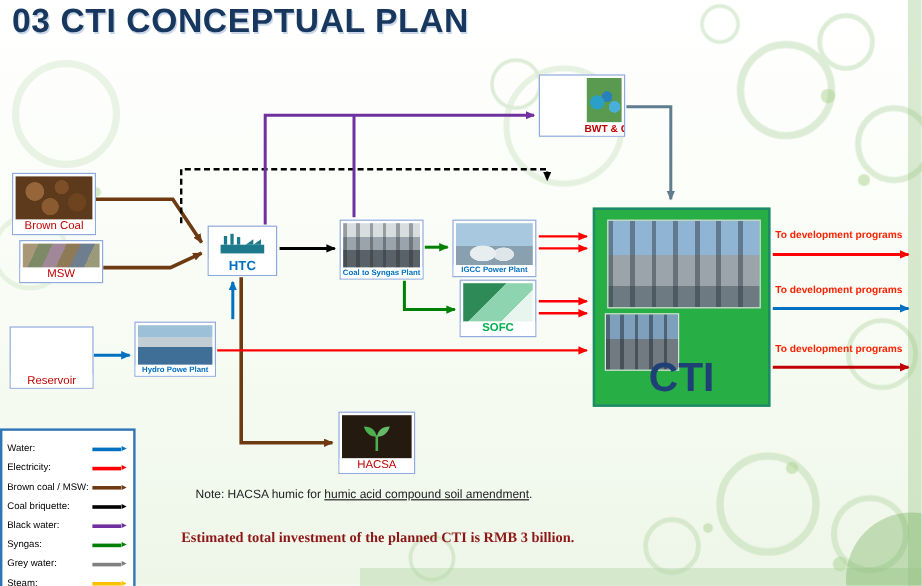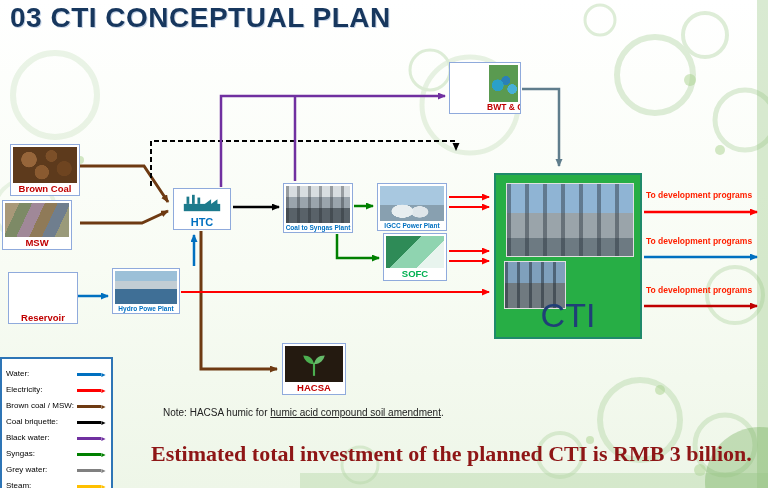--- a/index.html
+++ b/index.html
@@ -11,28 +11,28 @@
   .arrows{z-index:1;}
 
   .title{position:absolute;left:10px;top:2px;font-size:28px;font-weight:bold;
     color:#17375e;letter-spacing:.5px;z-index:3;text-shadow:1px 1px 0 #c9d6e8;}
 
   
   .node{position:absolute;background:#fff;border:1px solid #8faadc;box-sizing:border-box;
     display:flex;flex-direction:column;z-index:2;}
   .node .img{flex:1;margin:2px 2px 0 2px;}
   .node .lbl{text-align:center;line-height:1.1;padding:1px 0;background:#fff;white-space:nowrap;overflow:hidden;}
-  .lbl-red{font-weight:bold;font-size:9.5px;color:#c00000;}
+  .lbl-red{font-weight:normal;font-size:9.5px;color:#c00000;}
   .lbl-blue-sm{font-weight:bold;font-size:6.5px;color:#0070c0;}
   .lbl-blue-lg{font-weight:bold;font-size:11px;color:#0070c0;}
   .lbl-green{font-weight:bold;font-size:9.5px;color:#00b050;}
   .lbl-red-sm{font-weight:bold;font-size:8.5px;color:#c00000;}
 
   .n-brown-coal{left:10px;top:144px;width:70px;height:52px;}
-  .n-msw{left:2px;top:200px;width:70px;height:50px;}
+  .n-msw{left:16px;top:200px;width:70px;height:36px;}
   .n-reservoir{left:8px;top:272px;width:70px;height:52px;gap:37px;}
   .n-hydro{left:112px;top:268px;width:68px;height:46px;}
   .n-htc{left:173px;top:188px;width:58px;height:42px;}
   .n-syngas{left:283px;top:183px;width:70px;height:50px;}
   .n-igcc{left:377px;top:183px;width:70px;height:48px;}
   .n-sofc{left:383px;top:233px;width:64px;height:48px;}
   .n-bwt{left:449px;top:62px;width:72px;height:52px;padding-left:37px;}
   .n-hacsa{left:282px;top:343px;width:64px;height:52px;}
 
   .img-brown-coal{background-color:#5d3a1c;background-image:
@@ -60,42 +60,42 @@
   
   .cti{position:absolute;left:494px;top:173px;width:148px;height:166px;background:#27ae45;
     border:2px solid #1f8a6a;box-sizing:border-box;z-index:2;}
   .cti-img1{position:absolute;left:10px;top:8px;width:126px;height:72px;border:1px solid #e0e0e0;
     background-image:repeating-linear-gradient(90deg, rgba(40,50,60,.45) 0 4px, transparent 4px 18px),
     linear-gradient(180deg,#8fb4d4 0 40%,#9aa4aa 40% 75%,#6d7a82 75%);}
   .cti-img2{position:absolute;left:8px;top:86px;width:60px;height:46px;border:1px solid #e0e0e0;
     background-image:repeating-linear-gradient(90deg, rgba(30,40,50,.5) 0 3px, transparent 3px 12px),
     linear-gradient(180deg,#7fa0bc 0 45%,#707a80 45%);}
   .cti-lbl{position:absolute;left:0;right:0;bottom:2px;text-align:center;
-    font-size:34px;font-weight:normal;color:#1f3f77;font-family:"Liberation Sans",sans-serif;}
+    font-size:34px;font-weight:bold;color:#1f3f77;font-family:"Liberation Sans",sans-serif;}
 
   
   .outlabel{position:absolute;width:122px;font-size:8.5px;font-weight:bold;z-index:2;white-space:nowrap;}
   .out1{left:646px;top:190px;}
   .out2{left:646px;top:236px;}
   .out3{left:646px;top:285px;}
 
   
   .legend{position:absolute;left:0px;top:357px;width:113px;height:140px;background:#fff;
     border:2px solid #2e75b6;z-index:3;box-sizing:border-box;padding:4px 4px;
     display:flex;flex-direction:column;gap:1px;}
   .legend .row{display:flex;align-items:flex-end;justify-content:space-between;height:15px;}
   .legend .lab{font-size:8px;color:#000;white-space:nowrap;}
   .legend .lline{display:flex;align-items:center;width:30px;flex:none;}
   .legend .bar{display:block;height:2.5px;flex:1;}
   .legend .tri{font-size:7px;line-height:1;margin-left:-1px;font-style:normal;}
 
   .note{position:absolute;left:163px;top:407px;font-size:10px;color:#222;z-index:3;white-space:nowrap;}
   .note .ul{text-decoration:underline;}
   .footer{position:absolute;left:151px;top:441px;font-family:"Liberation Serif",serif;
-    font-size:22px;font-weight:bold;color:#8e1616;z-index:3;white-space:nowrap;}
+    font-size:12px;font-weight:bold;color:#8e1616;z-index:3;white-space:nowrap;}
 </style>
 </head>
 <body>
 
 <div class="canvas">
 
   <svg class="layer deco" viewBox="0 0 768 488">
     <g fill="none" stroke="#b6d7a8" opacity="0.45">
       <circle cx="655" cy="75" r="38" stroke-width="6"></circle>
       <circle cx="705" cy="35" r="22" stroke-width="4"></circle>

